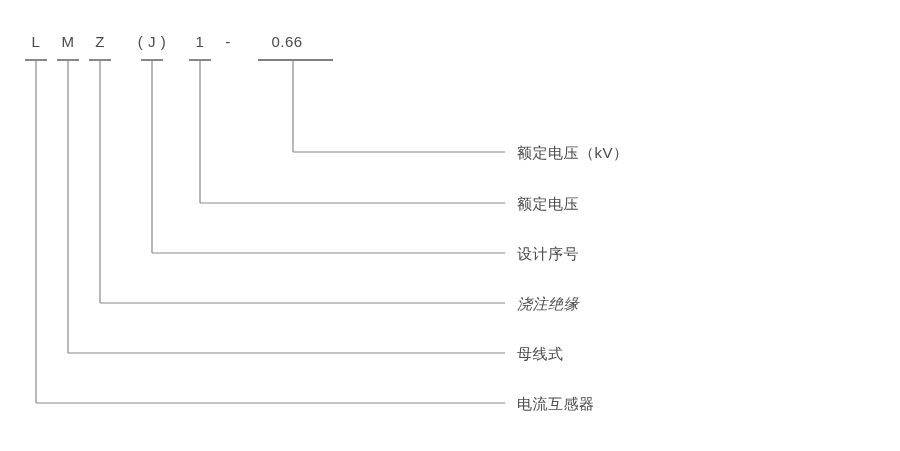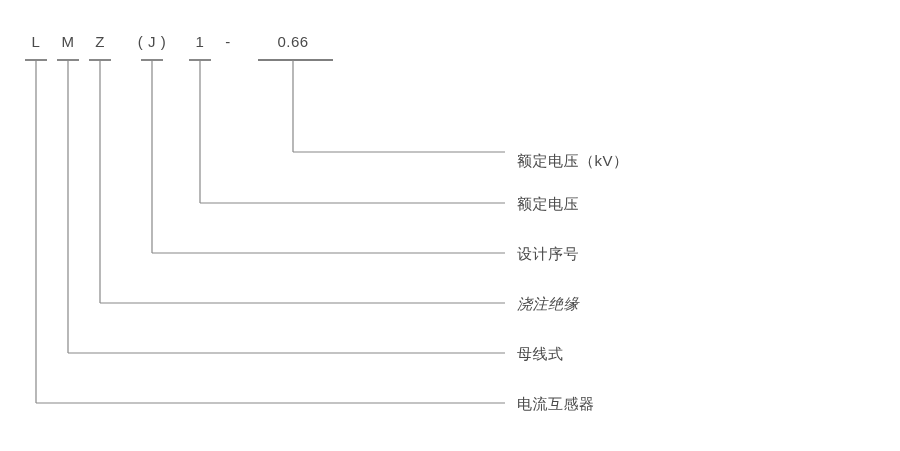--- a/index.html
+++ b/index.html
@@ -74,24 +74,24 @@
       </g>
   </svg>
 
   <div id="code-row">
       <div class="code-char" style="left: 36px; top: 34px;">L</div>
       <div class="code-char" style="left: 68px; top: 34px;">M</div>
       <div class="code-char" style="left: 100px; top: 34px;">Z</div>
       <div class="code-char" style="left: 152px; top: 34px;">( J )</div>
       <div class="code-char" style="left: 200px; top: 34px;">1</div>
       <div class="code-char" style="left: 228px; top: 34px;">-</div>
-      <div class="code-char" style="left: 293px; top: 34px;">0.66</div>
+      <div class="code-char" style="left: 287px; top: 34px;">0.66</div>
     </div>
   <div id="label-col">
-      <div class="leader-label" style="top: 160px;">额定电压（kV）</div>
+      <div class="leader-label" style="top: 152px;">额定电压（kV）</div>
       <div class="leader-label" style="top: 203px;">额定电压</div>
       <div class="leader-label" style="top: 253px;">设计序号</div>
       <div class="leader-label" style="top: 303px; font-style: italic;">浇注绝缘</div>
       <div class="leader-label" style="top: 353px;">母线式</div>
       <div class="leader-label" style="top: 403px; text-align: right;">电流互感器</div>
     </div>
 
 </div>
 
 </body></html>

